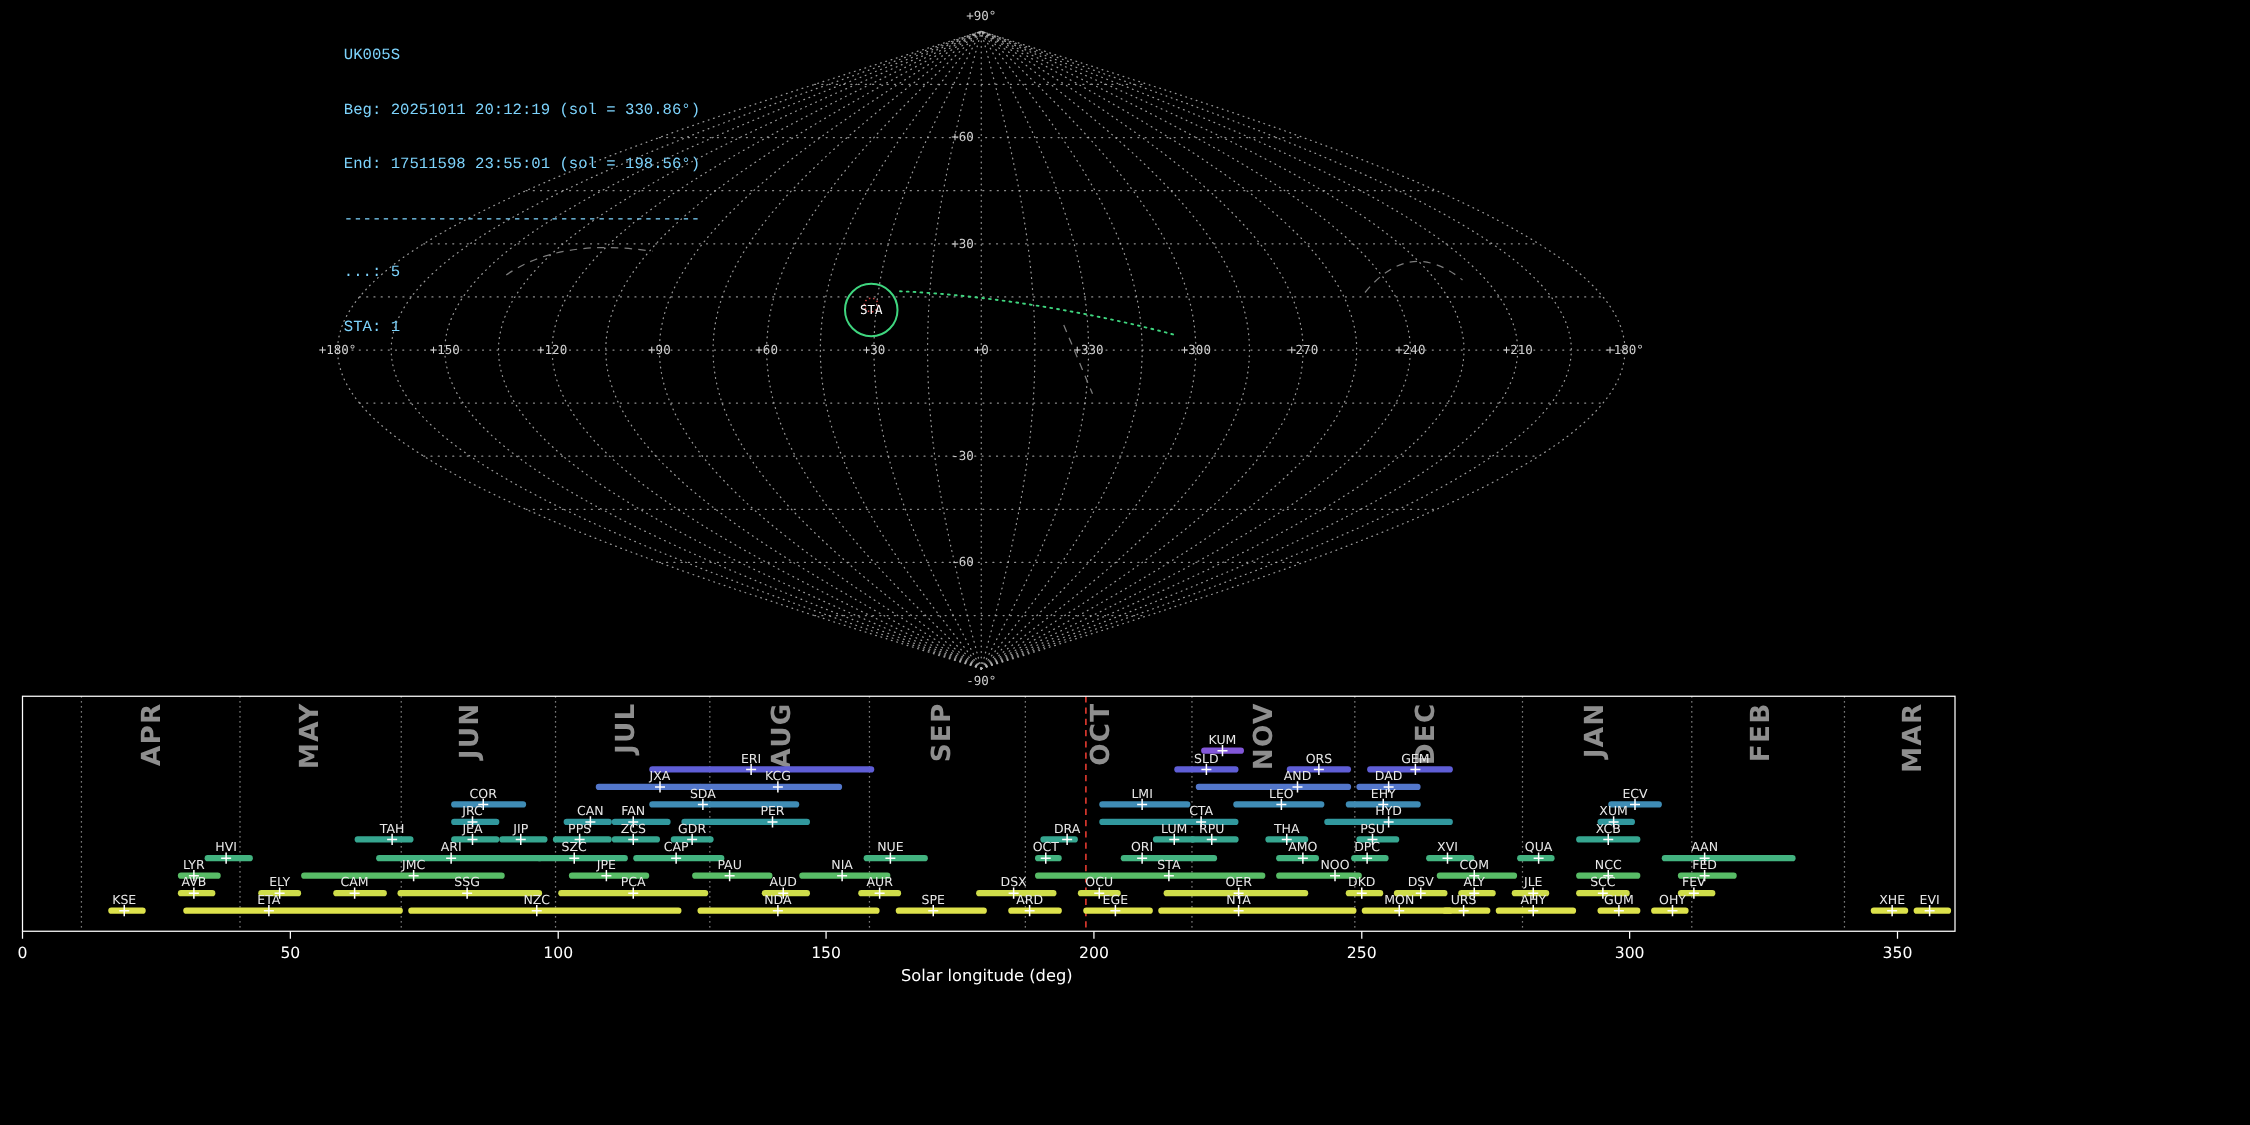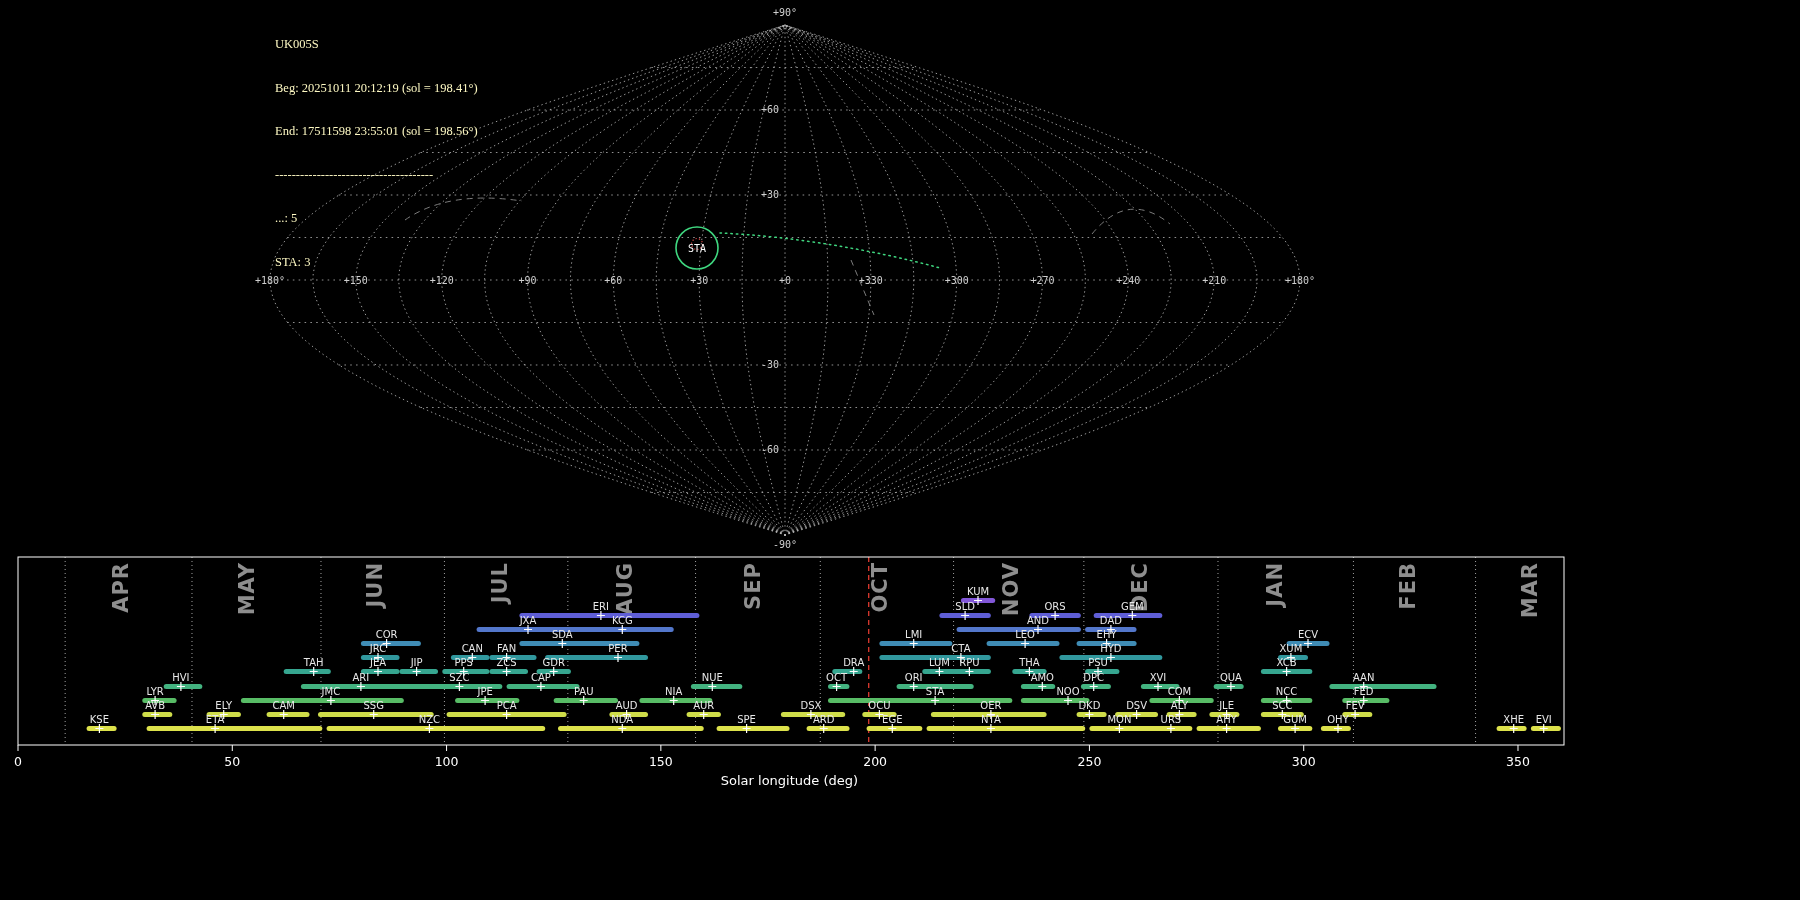--- a/index.html
+++ b/index.html
@@ -5,40 +5,40 @@
   html,body{margin:0;padding:0;}
   body{
     width:1800px;height:900px;
     background:#000;
     position:relative;
     overflow:hidden;
     font-family:"DejaVu Sans", sans-serif;
   }
   .info{
     position:absolute;left:275px;top:8px;
-    color:#fef9c3;
-    font-family:Liberation Serif, serif;
+    color:#7dd3fc;
+    font-family:Liberation Mono, monospace;
     font-size:12.5px;line-height:14.5px;
     white-space:pre;
     z-index:2;
   }
   #scene{position:absolute;left:0;top:0;}
   #scene text{font-family:"DejaVu Sans", sans-serif;}
   #scene text.mono{font-family:"DejaVu Sans Mono", monospace;}
 </style>
 </head>
 <body>
 
 <div class="info">
   <div>UK005S</div>
-  <div>Beg: 20251011 20:12:19 (sol = 198.41°)</div>
+  <div>Beg: 20251011 20:12:19 (sol = 330.86°)</div>
   <div>End: 17511598 23:55:01 (sol = 198.56°)</div>
   <div>--------------------------------------</div>
   <div>...: 5</div>
-  <div>STA: 3</div>
+  <div>STA: 1</div>
 </div>
 
 <svg id="scene" width="1800" height="900" viewBox="0 0 1800 900">
     <g>
       <polyline points="785.0,535.0 767.0,529.3 749.1,523.7 731.2,518.0 713.3,512.3 695.6,506.7 677.9,501.0 660.4,495.3 643.1,489.7 625.9,484.0 608.9,478.3 592.1,472.7 575.5,467.0 559.2,461.3 543.2,455.7 527.5,450.0 512.1,444.3 497.0,438.7 482.3,433.0 467.9,427.3 454.0,421.7 440.4,416.0 427.3,410.3 414.6,404.7 402.3,399.0 390.5,393.3 379.2,387.7 368.4,382.0 358.1,376.3 348.3,370.7 339.0,365.0 330.3,359.3 322.1,353.7 314.5,348.0 307.5,342.3 301.1,336.7 295.2,331.0 290.0,325.3 285.3,319.7 281.3,314.0 277.8,308.3 275.0,302.7 272.8,297.0 271.3,291.3 270.3,285.7 270.0,280.0 270.3,274.3 271.3,268.7 272.8,263.0 275.0,257.3 277.8,251.7 281.3,246.0 285.3,240.3 290.0,234.7 295.2,229.0 301.1,223.3 307.5,217.7 314.5,212.0 322.1,206.3 330.3,200.7 339.0,195.0 348.3,189.3 358.1,183.7 368.4,178.0 379.2,172.3 390.5,166.7 402.3,161.0 414.6,155.3 427.3,149.7 440.4,144.0 454.0,138.3 467.9,132.7 482.3,127.0 497.0,121.3 512.1,115.7 527.5,110.0 543.2,104.3 559.2,98.7 575.5,93.0 592.1,87.3 608.9,81.7 625.9,76.0 643.1,70.3 660.4,64.7 677.9,59.0 695.6,53.3 713.3,47.7 731.2,42.0 749.1,36.3 767.0,30.7 785.0,25.0 " fill="none" stroke="#b5b5b5" stroke-width="1" stroke-dasharray="0.6 3.8" stroke-linecap="round" opacity="0.85"></polyline>
       <polyline points="785.0,535.0 768.5,529.3 752.1,523.7 735.7,518.0 719.3,512.3 703.0,506.7 686.9,501.0 670.8,495.3 654.9,489.7 639.1,484.0 623.5,478.3 608.2,472.7 593.0,467.0 578.1,461.3 563.4,455.7 549.0,450.0 534.8,444.3 521.0,438.7 507.5,433.0 494.4,427.3 481.6,421.7 469.1,416.0 457.1,410.3 445.4,404.7 434.2,399.0 423.4,393.3 413.0,387.7 403.1,382.0 393.6,376.3 384.7,370.7 376.2,365.0 368.2,359.3 360.7,353.7 353.7,348.0 347.3,342.3 341.4,336.7 336.0,331.0 331.2,325.3 327.0,319.7 323.3,314.0 320.1,308.3 317.5,302.7 315.5,297.0 314.1,291.3 313.2,285.7 312.9,280.0 313.2,274.3 314.1,268.7 315.5,263.0 317.5,257.3 320.1,251.7 323.3,246.0 327.0,240.3 331.2,234.7 336.0,229.0 341.4,223.3 347.3,217.7 353.7,212.0 360.7,206.3 368.2,200.7 376.2,195.0 384.7,189.3 393.6,183.7 403.1,178.0 413.0,172.3 423.4,166.7 434.2,161.0 445.4,155.3 457.1,149.7 469.1,144.0 481.6,138.3 494.4,132.7 507.5,127.0 521.0,121.3 534.8,115.7 549.0,110.0 563.4,104.3 578.1,98.7 593.0,93.0 608.2,87.3 623.5,81.7 639.1,76.0 654.9,70.3 670.8,64.7 686.9,59.0 703.0,53.3 719.3,47.7 735.7,42.0 752.1,36.3 768.5,30.7 785.0,25.0 " fill="none" stroke="#b5b5b5" stroke-width="1" stroke-dasharray="0.6 3.8" stroke-linecap="round" opacity="0.85"></polyline>
       <polyline points="785.0,535.0 770.0,529.3 755.1,523.7 740.1,518.0 725.3,512.3 710.5,506.7 695.8,501.0 681.2,495.3 666.7,489.7 652.4,484.0 638.2,478.3 624.2,472.7 610.4,467.0 596.9,461.3 583.5,455.7 570.4,450.0 557.6,444.3 545.0,438.7 532.8,433.0 520.8,427.3 509.1,421.7 497.8,416.0 486.9,410.3 476.3,404.7 466.1,399.0 456.3,393.3 446.8,387.7 437.8,382.0 429.2,376.3 421.1,370.7 413.3,365.0 406.1,359.3 399.3,353.7 393.0,348.0 387.1,342.3 381.7,336.7 376.9,331.0 372.5,325.3 368.6,319.7 365.2,314.0 362.4,308.3 360.0,302.7 358.2,297.0 356.9,291.3 356.1,285.7 355.8,280.0 356.1,274.3 356.9,268.7 358.2,263.0 360.0,257.3 362.4,251.7 365.2,246.0 368.6,240.3 372.5,234.7 376.9,229.0 381.7,223.3 387.1,217.7 393.0,212.0 399.3,206.3 406.1,200.7 413.3,195.0 421.1,189.3 429.2,183.7 437.8,178.0 446.8,172.3 456.3,166.7 466.1,161.0 476.3,155.3 486.9,149.7 497.8,144.0 509.1,138.3 520.8,132.7 532.8,127.0 545.0,121.3 557.6,115.7 570.4,110.0 583.5,104.3 596.9,98.7 610.4,93.0 624.2,87.3 638.2,81.7 652.4,76.0 666.7,70.3 681.2,64.7 695.8,59.0 710.5,53.3 725.3,47.7 740.1,42.0 755.1,36.3 770.0,30.7 785.0,25.0 " fill="none" stroke="#b5b5b5" stroke-width="1" stroke-dasharray="0.6 3.8" stroke-linecap="round" opacity="0.85"></polyline>
       <polyline points="785.0,535.0 771.5,529.3 758.1,523.7 744.6,518.0 731.2,512.3 717.9,506.7 704.7,501.0 691.6,495.3 678.5,489.7 665.6,484.0 652.9,478.3 640.3,472.7 627.9,467.0 615.7,461.3 603.7,455.7 591.9,450.0 580.3,444.3 569.0,438.7 558.0,433.0 547.2,427.3 536.7,421.7 526.6,416.0 516.7,410.3 507.2,404.7 498.0,399.0 489.1,393.3 480.6,387.7 472.5,382.0 464.8,376.3 457.5,370.7 450.5,365.0 444.0,359.3 437.9,353.7 432.2,348.0 426.9,342.3 422.1,336.7 417.7,331.0 413.7,325.3 410.2,319.7 407.2,314.0 404.6,308.3 402.5,302.7 400.9,297.0 399.7,291.3 399.0,285.7 398.8,280.0 399.0,274.3 399.7,268.7 400.9,263.0 402.5,257.3 404.6,251.7 407.2,246.0 410.2,240.3 413.7,234.7 417.7,229.0 422.1,223.3 426.9,217.7 432.2,212.0 437.9,206.3 444.0,200.7 450.5,195.0 457.5,189.3 464.8,183.7 472.5,178.0 480.6,172.3 489.1,166.7 498.0,161.0 507.2,155.3 516.7,149.7 526.6,144.0 536.7,138.3 547.2,132.7 558.0,127.0 569.0,121.3 580.3,115.7 591.9,110.0 603.7,104.3 615.7,98.7 627.9,93.0 640.3,87.3 652.9,81.7 665.6,76.0 678.5,70.3 691.6,64.7 704.7,59.0 717.9,53.3 731.2,47.7 744.6,42.0 758.1,36.3 771.5,30.7 785.0,25.0 " fill="none" stroke="#b5b5b5" stroke-width="1" stroke-dasharray="0.6 3.8" stroke-linecap="round" opacity="0.85"></polyline>
       <polyline points="785.0,535.0 773.0,529.3 761.1,523.7 749.1,518.0 737.2,512.3 725.4,506.7 713.6,501.0 701.9,495.3 690.4,489.7 678.9,484.0 667.6,478.3 656.4,472.7 645.4,467.0 634.5,461.3 623.8,455.7 613.3,450.0 603.1,444.3 593.0,438.7 583.2,433.0 573.6,427.3 564.3,421.7 555.3,416.0 546.5,410.3 538.0,404.7 529.9,399.0 522.0,393.3 514.5,387.7 507.2,382.0 500.4,376.3 493.8,370.7 487.7,365.0 481.9,359.3 476.4,353.7 471.4,348.0 466.7,342.3 462.4,336.7 458.5,331.0 455.0,325.3 451.9,319.7 449.2,314.0 446.9,308.3 445.0,302.7 443.6,297.0 442.5,291.3 441.9,285.7 441.7,280.0 441.9,274.3 442.5,268.7 443.6,263.0 445.0,257.3 446.9,251.7 449.2,246.0 451.9,240.3 455.0,234.7 458.5,229.0 462.4,223.3 466.7,217.7 471.4,212.0 476.4,206.3 481.9,200.7 487.7,195.0 493.8,189.3 500.4,183.7 507.2,178.0 514.5,172.3 522.0,166.7 529.9,161.0 538.0,155.3 546.5,149.7 555.3,144.0 564.3,138.3 573.6,132.7 583.2,127.0 593.0,121.3 603.1,115.7 613.3,110.0 623.8,104.3 634.5,98.7 645.4,93.0 656.4,87.3 667.6,81.7 678.9,76.0 690.4,70.3 701.9,64.7 713.6,59.0 725.4,53.3 737.2,47.7 749.1,42.0 761.1,36.3 773.0,30.7 785.0,25.0 " fill="none" stroke="#b5b5b5" stroke-width="1" stroke-dasharray="0.6 3.8" stroke-linecap="round" opacity="0.85"></polyline>
       <polyline points="785.0,535.0 774.5,529.3 764.0,523.7 753.6,518.0 743.2,512.3 732.8,506.7 722.5,501.0 712.3,495.3 702.2,489.7 692.2,484.0 682.3,478.3 672.5,472.7 662.8,467.0 653.3,461.3 644.0,455.7 634.8,450.0 625.8,444.3 617.0,438.7 608.4,433.0 600.1,427.3 591.9,421.7 584.0,416.0 576.3,410.3 568.9,404.7 561.8,399.0 554.9,393.3 548.3,387.7 542.0,382.0 536.0,376.3 530.2,370.7 524.8,365.0 519.8,359.3 515.0,353.7 510.6,348.0 506.5,342.3 502.7,336.7 499.3,331.0 496.2,325.3 493.5,319.7 491.2,314.0 489.2,308.3 487.5,302.7 486.2,297.0 485.3,291.3 484.8,285.7 484.6,280.0 484.8,274.3 485.3,268.7 486.2,263.0 487.5,257.3 489.2,251.7 491.2,246.0 493.5,240.3 496.2,234.7 499.3,229.0 502.7,223.3 506.5,217.7 510.6,212.0 515.0,206.3 519.8,200.7 524.8,195.0 530.2,189.3 536.0,183.7 542.0,178.0 548.3,172.3 554.9,166.7 561.8,161.0 568.9,155.3 576.3,149.7 584.0,144.0 591.9,138.3 600.1,132.7 608.4,127.0 617.0,121.3 625.8,115.7 634.8,110.0 644.0,104.3 653.3,98.7 662.8,93.0 672.5,87.3 682.3,81.7 692.2,76.0 702.2,70.3 712.3,64.7 722.5,59.0 732.8,53.3 743.2,47.7 753.6,42.0 764.0,36.3 774.5,30.7 785.0,25.0 " fill="none" stroke="#b5b5b5" stroke-width="1" stroke-dasharray="0.6 3.8" stroke-linecap="round" opacity="0.85"></polyline>

